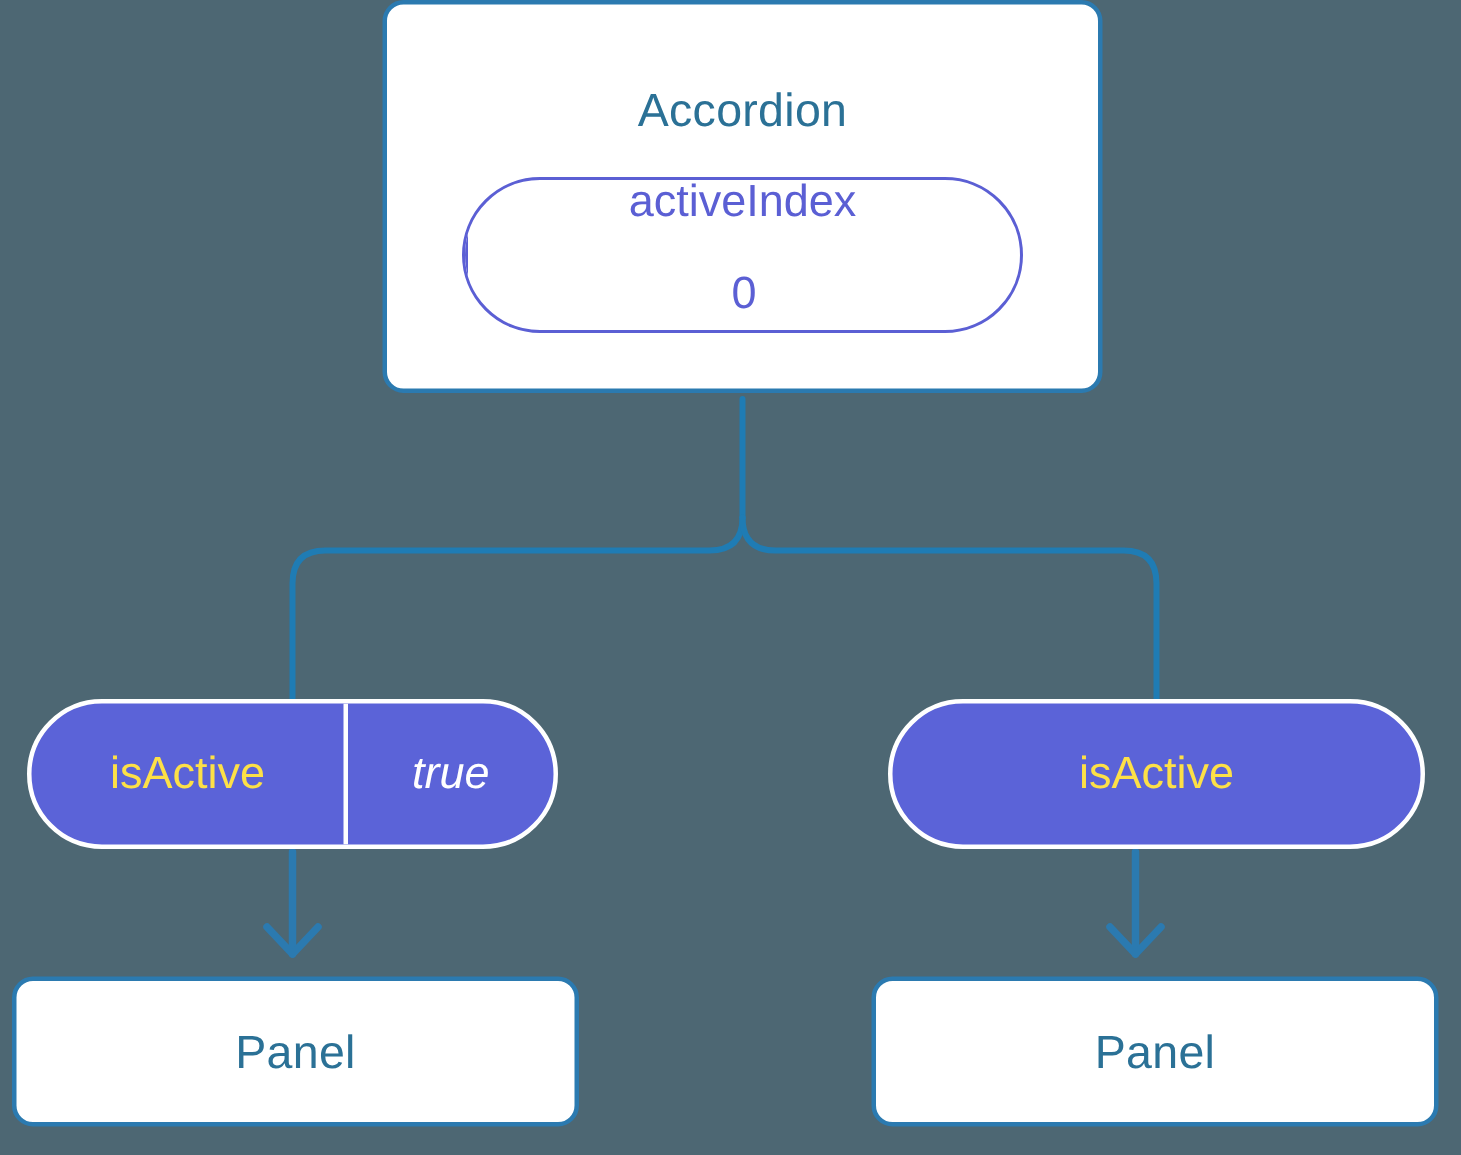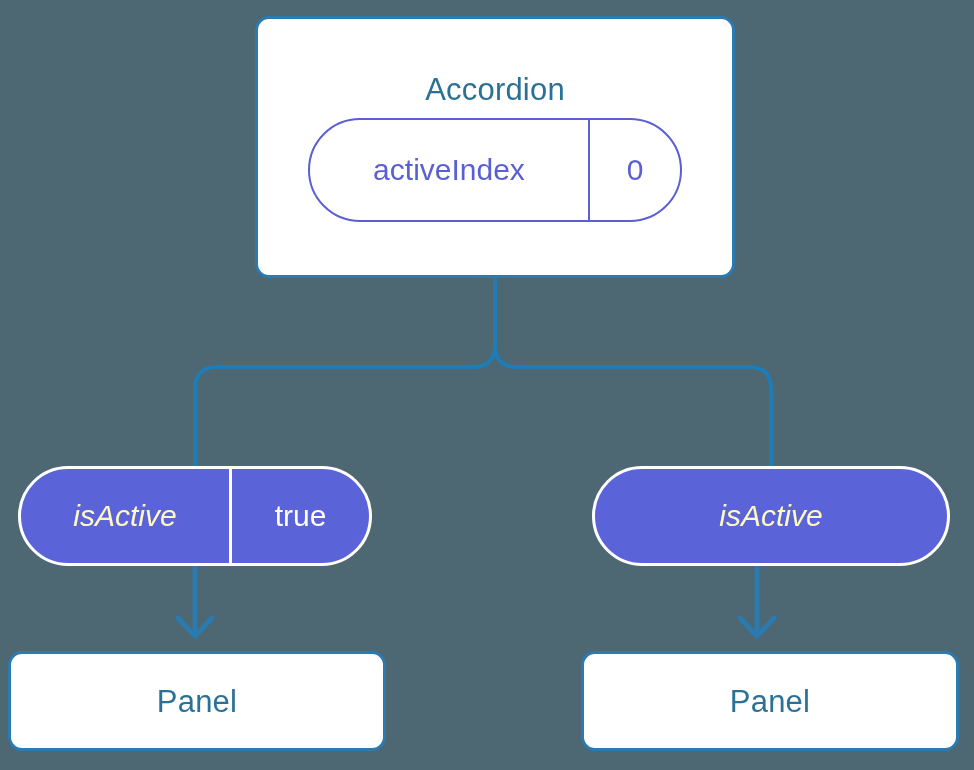--- a/index.html
+++ b/index.html
@@ -25,21 +25,21 @@
   }
   .card-title{
     color:#2b7196;
     font-size:31px;
     letter-spacing:.2px;
     line-height:1;
     white-space:nowrap;
   }
 
   
-  #accordion-card{left:255px;top:16px;width:480px;height:262px;justify-content:flex-start;}
+  #accordion-card{left:255px;top:0;width:480px;height:262px;justify-content:flex-start;}
   #accordion-card .card-title{margin-top:55px;}
 
   
   .panel-card{width:378px;height:100px;justify-content:center;}
   #panel-card-left{left:8px;top:651px;}
   #panel-card-right{left:581px;top:651px;}
 
   
   .pill{
     position:absolute;z-index:3;
@@ -69,35 +69,34 @@
     border-left:2px solid #5b5fd4;
     flex:0 0 92px;
   }
 
   
   .pill-filled{
     border:3px solid #ffffff;
     background:#5b63d8;
   }
   .pill-filled .pill-key{
-    color:#fef9c3;font-size:30px;
+    color:#fde047;font-size:30px;
     flex:1 1 auto;
     padding:12px 22px;
-    font-style:italic;
   }
   .pill-filled .pill-val{
     color:#ffffff;font-size:30px;
     border-left:3px solid #ffffff;
     flex:0 0 138px;
   }
 
-  #activeindex-pill{left:308px;top:118px;width:374px;height:104px;}
+  #activeindex-pill{left:308px;top:118px;width:374px;height:104px;flex-direction:column;}
 
   #isactive-pill-left{left:18px;top:466px;width:354px;height:100px;}
-  #isactive-pill-left .pill-val{flex:0 0 140px;}
+  #isactive-pill-left .pill-val{flex:0 0 140px;font-style:italic;}
 
   #isactive-pill-right{left:592px;top:466px;width:358px;height:100px;}
   #isactive-pill-right .pill-val{flex:0 0 148px;}
 </style>
 </head>
 <body>
 
 <div id="stage">
 
   <svg id="wires" viewBox="0 0 974 770">

